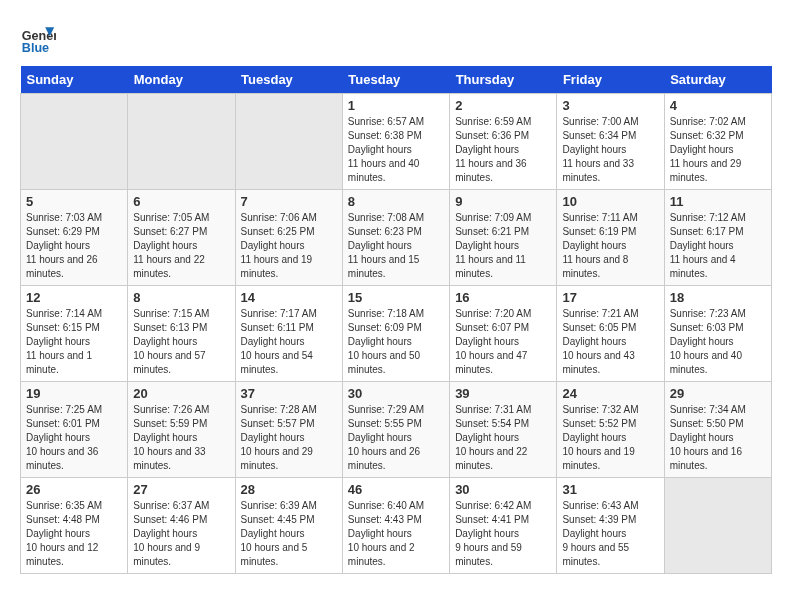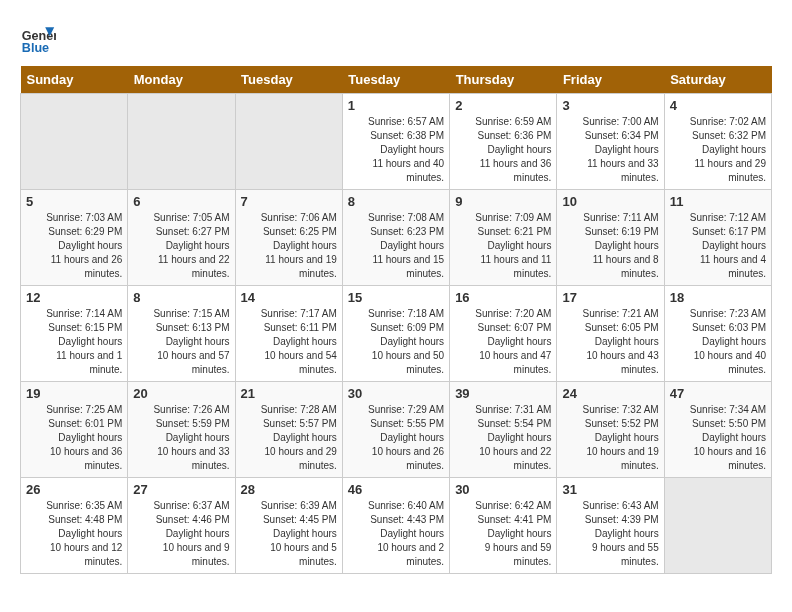--- a/index.html
+++ b/index.html
@@ -36,21 +36,21 @@
     .location {
       font-size: 16px;
       color: #555;
     }
     table {
       width: 100%;
       border-collapse: collapse;
       table-layout: fixed;
     }
     th {
-      background-color: #a16207;
+      background-color: #1d4ed8;
       color: #fff;
       text-align: left;
       padding: 6px 6px;
       font-size: 13px;
       font-weight: bold;
     }
     td {
       border: 1px solid #ccc;
       vertical-align: top;
       padding: 4px 5px;
@@ -60,21 +60,20 @@
     }
     .day-number {
       font-weight: bold;
       font-size: 13px;
       margin-bottom: 2px;
     }
     .day-info {
       font-size: 10px;
       line-height: 1.4;
       color: #333;
-      text-align: right;
     }
     .empty-cell {
       background: #f0f0f0;
     }
     tr:nth-child(even) td {
       background-color: #f9f9f9;
     }
     tr:nth-child(odd) td {
       background-color: #fff;
     }
@@ -300,21 +299,21 @@
         <td>
           <div class="day-number">20</div>
         <div class="day-info">
           Sunrise: 7:26 AM<br>
           Sunset: 5:59 PM<br>
           Daylight hours<br>
           10 hours and 33 minutes.
         </div>
         </td>
         <td>
-          <div class="day-number">21</div>
+          <div class="day-number">37</div>
         <div class="day-info">
           Sunrise: 7:28 AM<br>
           Sunset: 5:57 PM<br>
           Daylight hours<br>
           10 hours and 29 minutes.
         </div>
         </td>
         <td>
           <div class="day-number">30</div>
         <div class="day-info">
@@ -336,21 +335,21 @@
         <td>
           <div class="day-number">24</div>
         <div class="day-info">
           Sunrise: 7:32 AM<br>
           Sunset: 5:52 PM<br>
           Daylight hours<br>
           10 hours and 19 minutes.
         </div>
         </td>
         <td>
-          <div class="day-number">47</div>
+          <div class="day-number">29</div>
         <div class="day-info">
           Sunrise: 7:34 AM<br>
           Sunset: 5:50 PM<br>
           Daylight hours<br>
           10 hours and 16 minutes.
         </div>
         </td>
       </tr>
       <tr>
         <td>

